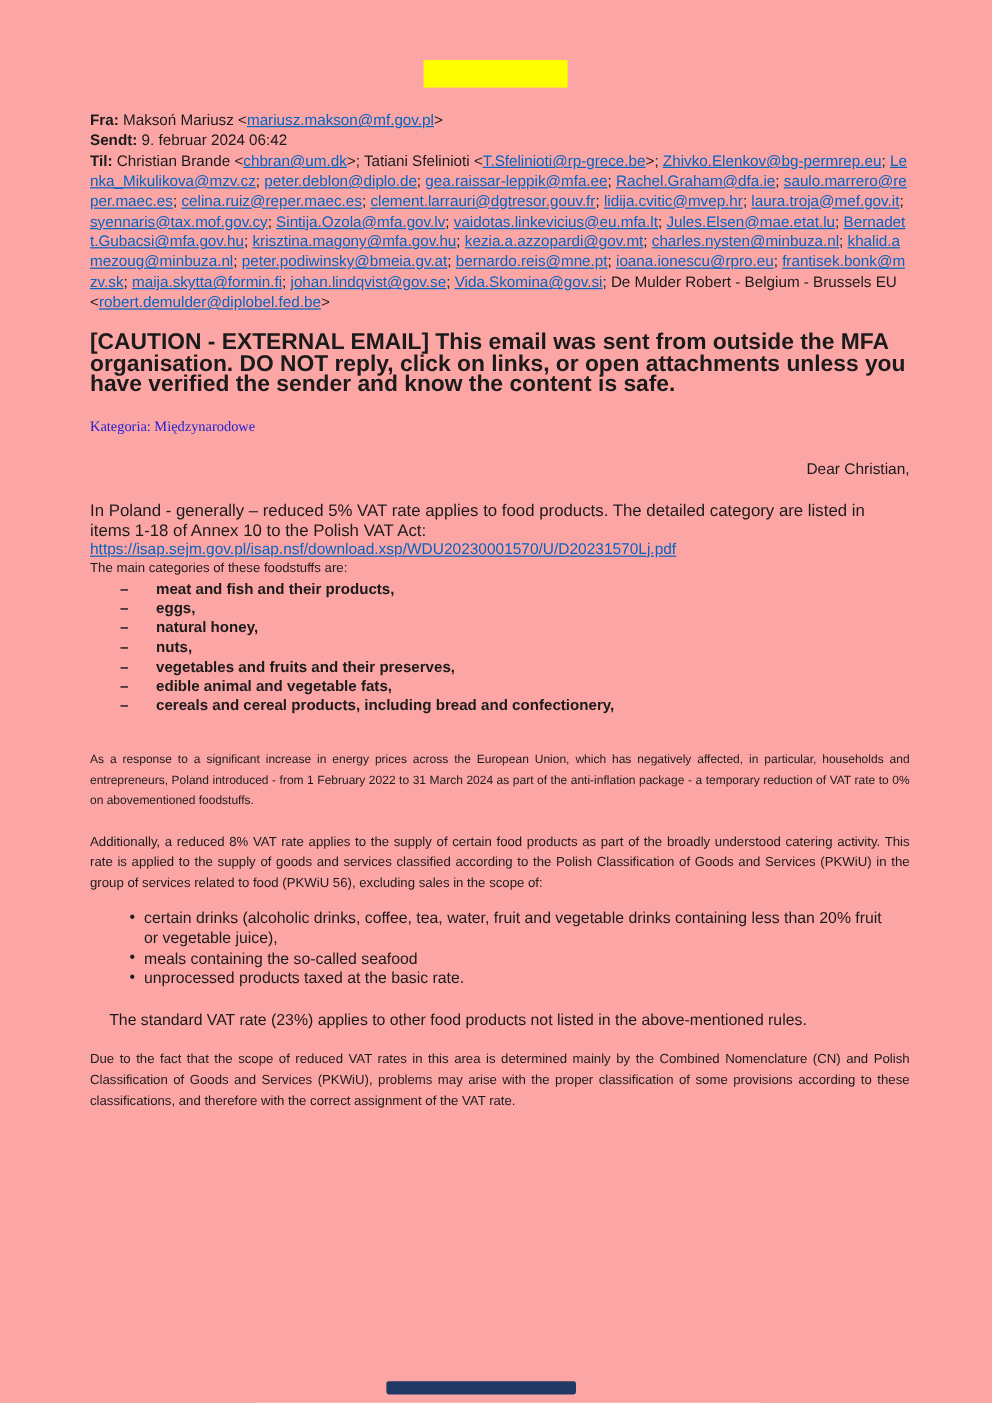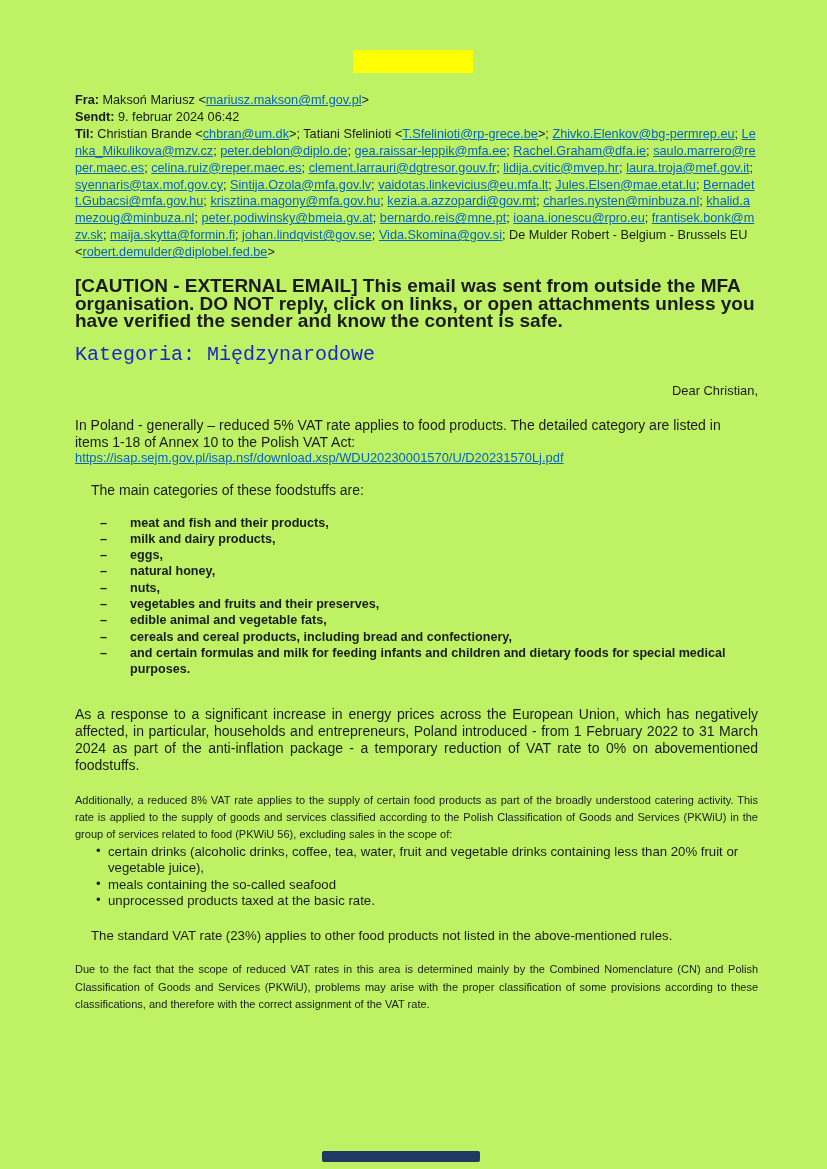--- a/index.html
+++ b/index.html
@@ -1,40 +1,40 @@
 <!DOCTYPE html>
 <html><head>
 <meta charset="utf-8">
 <style>
   html,body{margin:0;padding:0;}
   body{
     width:827px;height:1169px;background:#ffffff;position:relative;overflow:hidden;
     font-family:"Liberation Sans",sans-serif;color:#1b1b1b;
     -webkit-font-smoothing:antialiased;
   }
-  .page{position:absolute;inset:0;background:#bef264;}
+  .page{position:absolute;inset:0;background:#fca5a5;}
   .redaction-top{position:absolute;left:353px;top:50px;width:120px;height:23px;background:#ffff00;}
   .bottom-bar{position:absolute;left:322px;top:1151px;width:158px;height:11px;background:#1f3864;border-radius:2px;}
   .content{position:absolute;left:75px;top:92px;width:683px;}
   .hdr{font-size:12.7px;line-height:16.9px;}
   .hline{margin:0;}
   .hline strong{font-weight:bold;}
   a.elink, a.actlink{color:#0563c1;text-decoration:underline;cursor:pointer;word-break:break-all;}
   .caution{margin:16px 0 16px 0;font-weight:bold;font-size:19px;line-height:17.6px;}
-  .kategoria{margin:15px 0 0 0;font-family:Liberation Mono, monospace;color:#2323cc;font-size:20px;line-height:18px;}
+  .kategoria{margin:15px 0 0 0;font-family:Liberation Serif, serif;color:#2323cc;font-size:12px;line-height:18px;}
   .greet{margin:19px 0 0 0;font-size:12.9px;line-height:16.5px;text-align:right;}
   .pbody{margin:18px 0 0 0;font-size:14px;line-height:16.3px;}
   .plink{margin:0;font-size:12.9px;line-height:16.3px;}
-  .pzero{margin:16px;font-size:14px;line-height:16.3px;}
+  .pzero{margin:0;font-size:11px;line-height:16.3px;}
   ul.dash{margin:0;padding:0 0 0 25px;list-style:none;font-size:12.6px;line-height:16.3px;}
   ul.dash li{position:relative;padding-left:30px;font-weight:bold;}
   ul.dash li::before{content:"\2013";position:absolute;left:0;top:0;}
-  .pjust{margin:28px 0 0 0;font-size:14px;line-height:17.3px;text-align:justify;}
+  .pjust{margin:28px 0 0 0;font-size:10px;line-height:17.3px;text-align:justify;}
   .pjust2{margin:17px 0 0 0;font-size:11px;line-height:17.3px;text-align:justify;}
-  ul.round{margin:0;padding:0 0 0 21px;list-style:none;font-size:13.2px;line-height:16.6px;}
+  ul.round{margin:12px;padding:0 0 0 21px;list-style:none;font-size:13.2px;line-height:16.6px;}
   ul.round li{position:relative;padding-left:12px;}
   ul.round li::before{content:"\2022";position:absolute;left:0;top:-1px;}
   .pstd{margin:17px 0 0 16px;font-size:13.2px;line-height:17.3px;}
 </style>
 </head>
 <body>
 
 <div class="page">
   <div class="redaction-top"></div>
 
@@ -51,28 +51,26 @@
     <p class="kategoria">Kategoria: Międzynarodowe</p>
 
     <p class="greet">Dear Christian,</p>
 
     <p class="pbody">In Poland - generally – reduced 5% VAT rate applies to food products. The detailed category  are listed in items 1-18 of Annex 10 to the Polish VAT Act:</p>
     <p class="plink"><a class="actlink">https://isap.sejm.gov.pl/isap.nsf/download.xsp/WDU20230001570/U/D20231570Lj.pdf</a></p>
     <p class="pzero">The main categories of these foodstuffs are:</p>
 
     <ul class="dash" id="dashlist">
         <li>meat and fish and their products,</li>
-        <li>milk and dairy products,</li>
         <li>eggs,</li>
         <li>natural honey,</li>
         <li>nuts,</li>
         <li>vegetables and fruits and their preserves,</li>
         <li>edible animal and vegetable fats,</li>
         <li>cereals and cereal products, including bread and confectionery,</li>
-        <li>and certain formulas and milk for feeding infants and children and dietary foods for special medical purposes.</li>
       </ul>
 
     <p class="pjust">As a response to a significant increase in energy prices across the European Union, which has negatively affected, in particular, households and entrepreneurs, Poland introduced - from 1 February 2022 to 31 March 2024 as part of the anti-inflation package - a temporary reduction of VAT rate to 0% on abovementioned foodstuffs.</p>
 
     <p class="pjust2">Additionally, a reduced 8% VAT rate applies to the supply of certain food products as part of the broadly understood catering activity. This rate is applied to the supply of goods and services classified according to the Polish Classification of Goods and Services (PKWiU) in the group of services related to food (PKWiU 56), excluding sales in the scope of:</p>
 
     <ul class="round" id="bulletlist">
         <li>certain drinks (alcoholic drinks, coffee, tea, water, fruit and vegetable drinks containing less than 20% fruit or vegetable juice),</li>
         <li>meals containing the so-called seafood</li>
         <li>unprocessed products taxed at the basic rate.</li>

